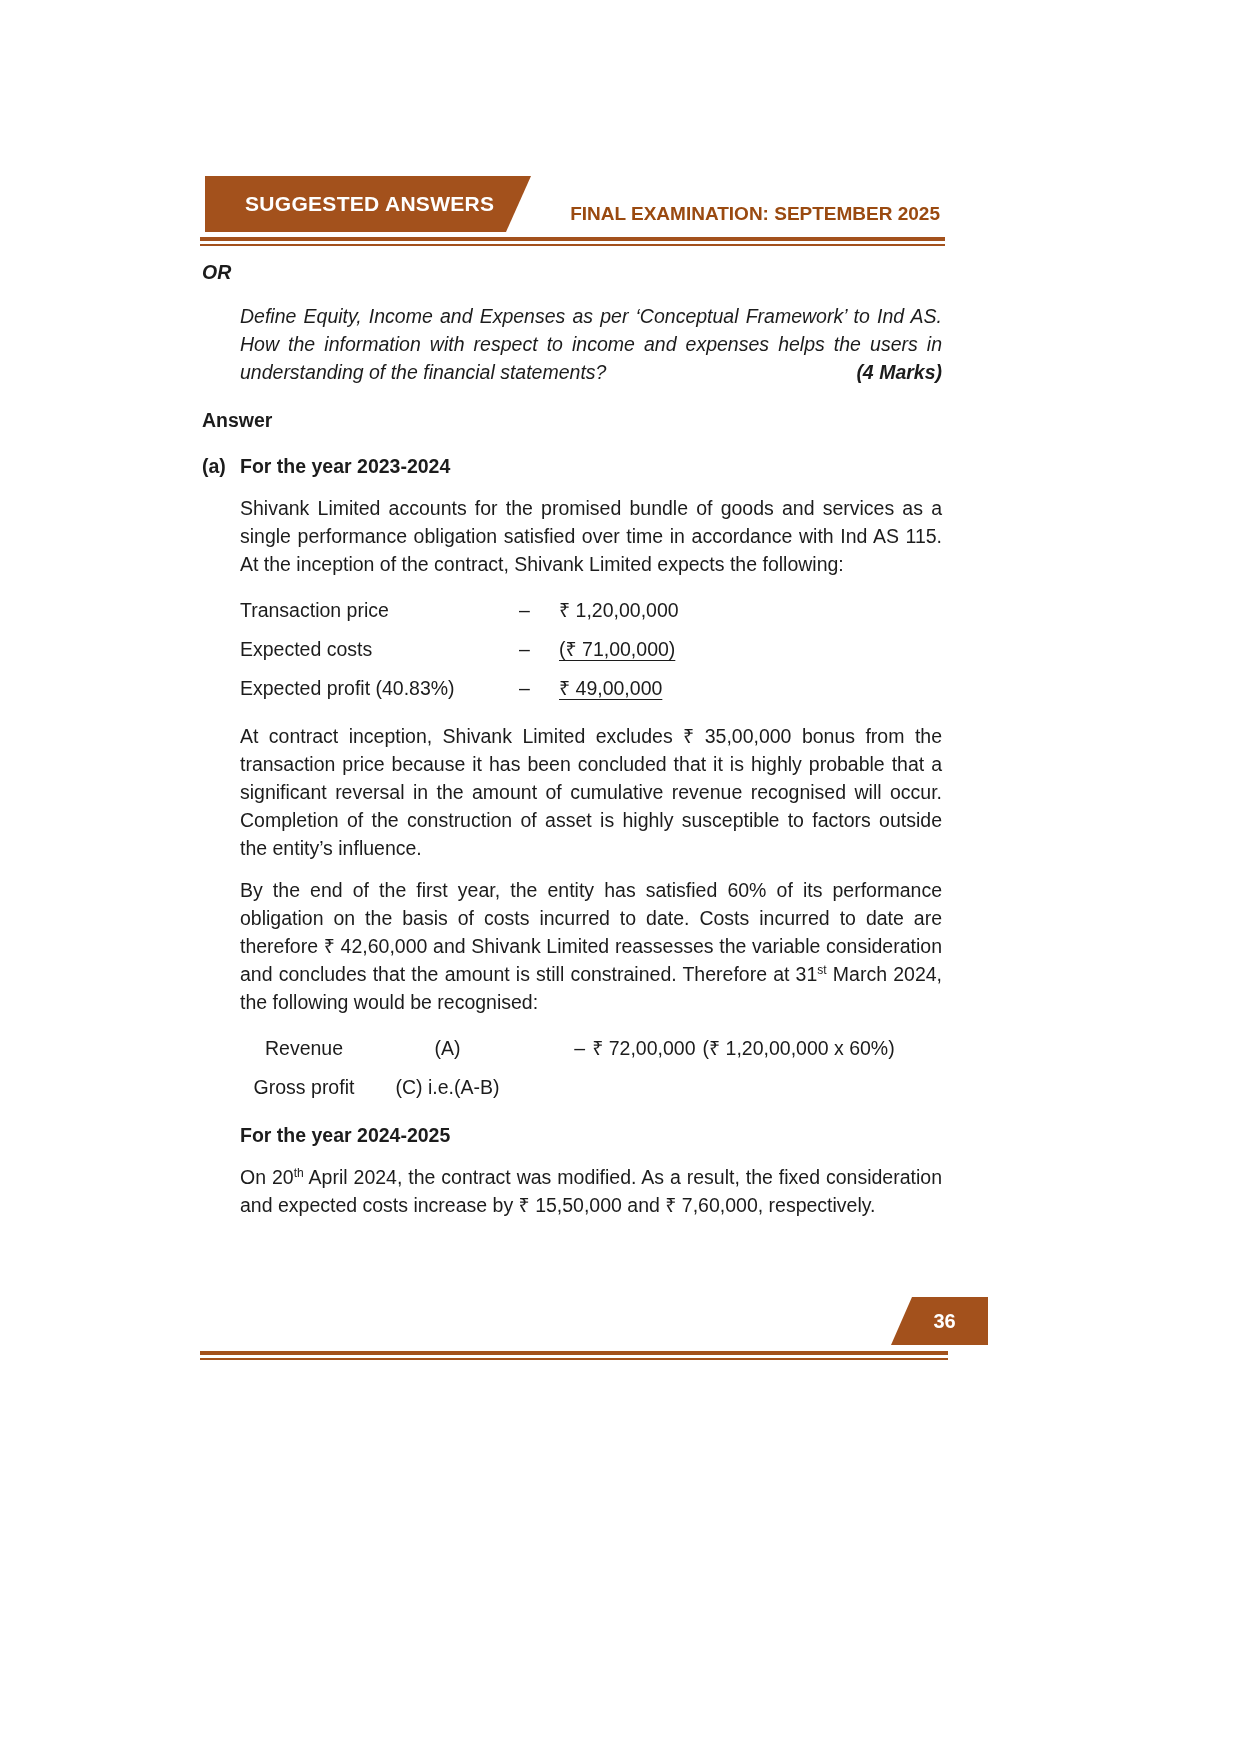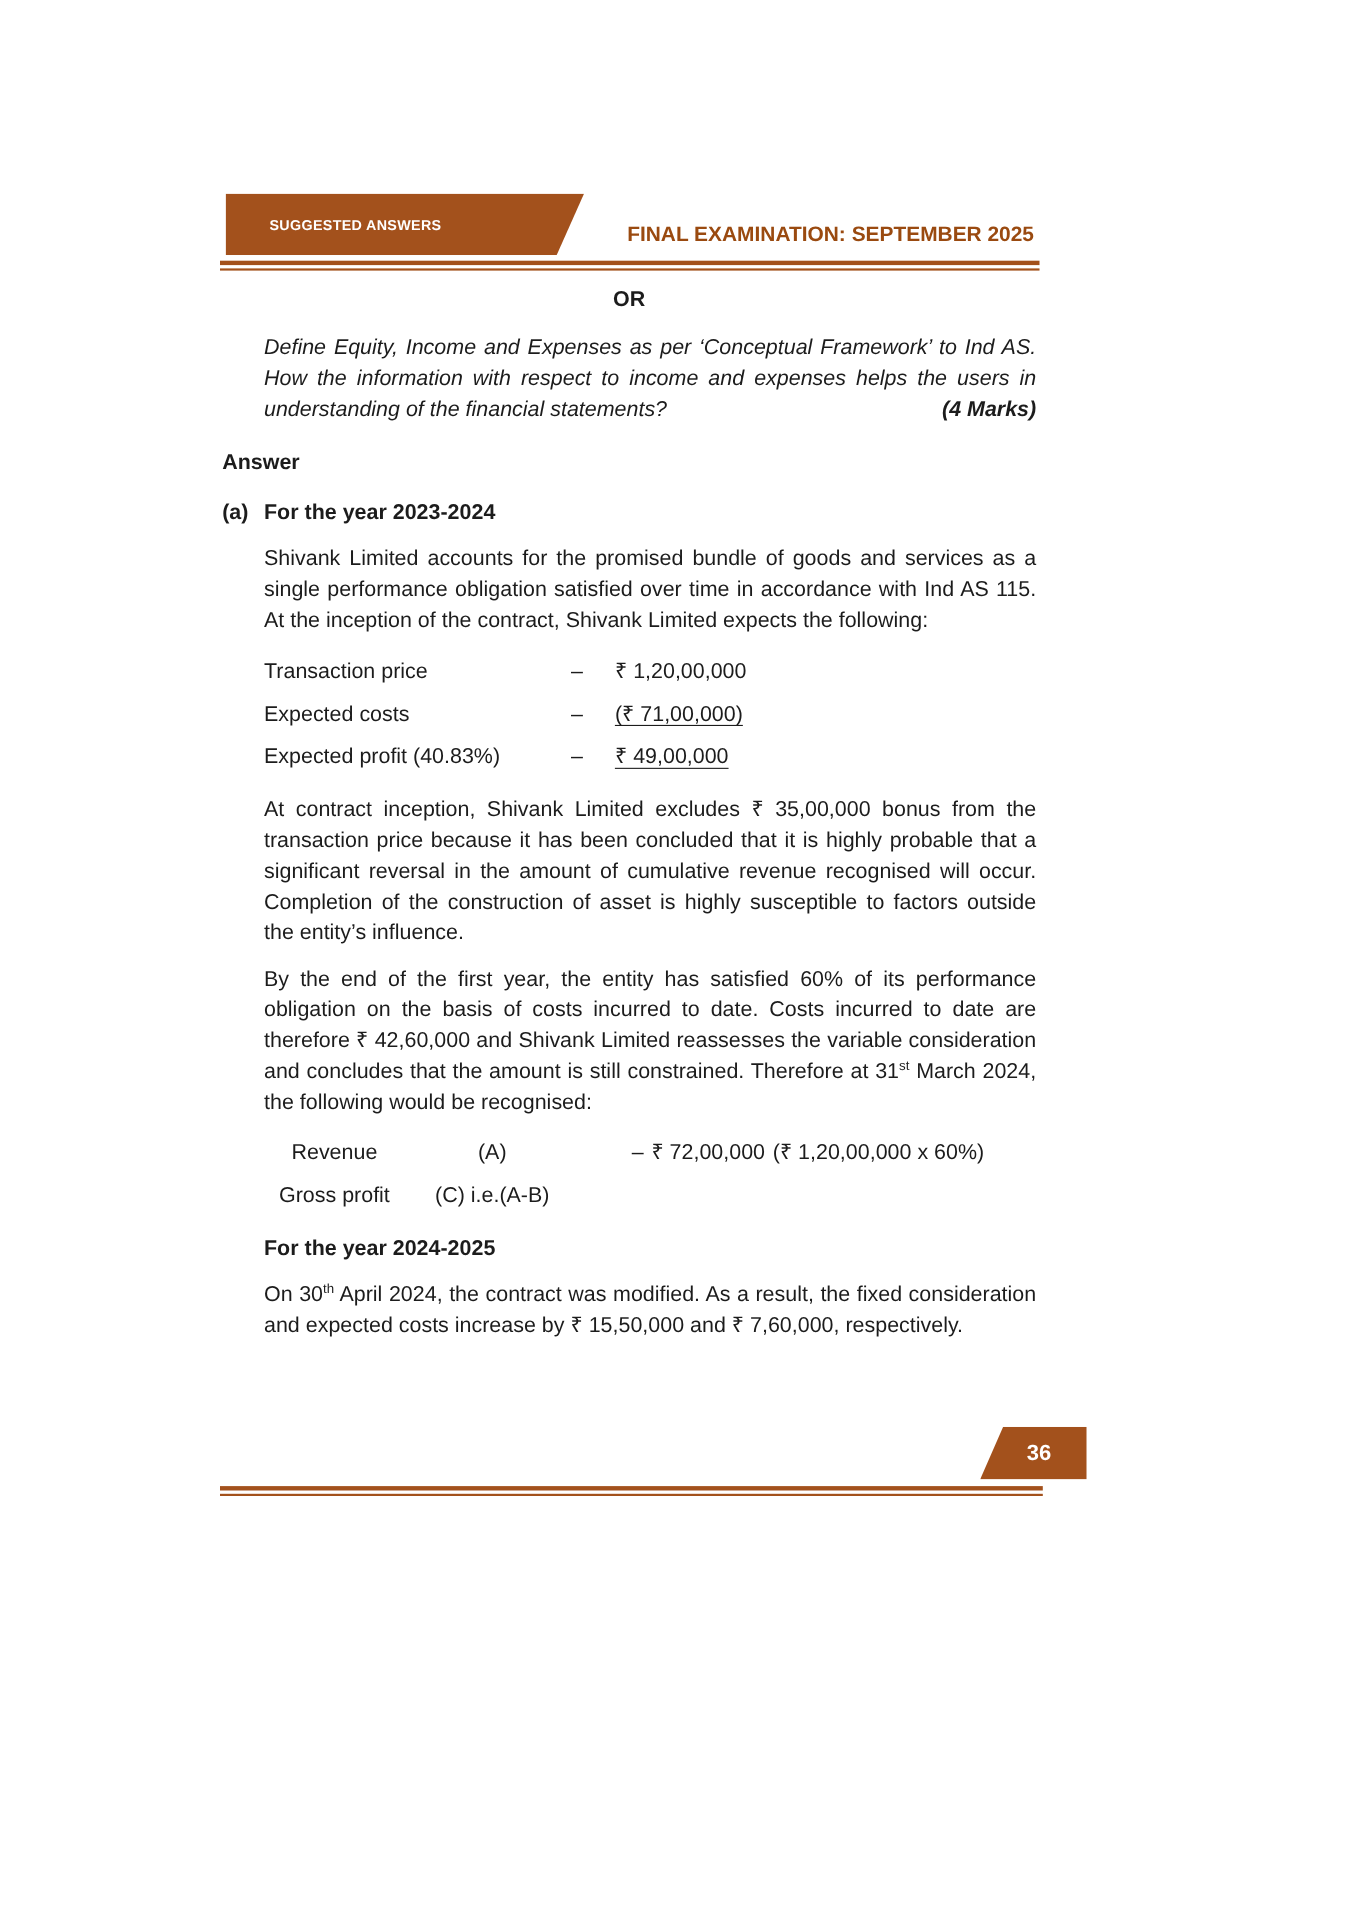--- a/index.html
+++ b/index.html
@@ -23,21 +23,21 @@
     background: #a3511c;
     clip-path: polygon(0 0, 100% 0, calc(100% - 25px) 100%, 0 100%);
     display: flex;
     align-items: center;
     padding-left: 40px;
     box-sizing: border-box;
   }
   .banner-text {
     color: #ffffff;
     font-weight: 700;
-    font-size: 13px;
+    font-size: 21px;
     letter-spacing: 0.3px;
   }
   .exam-title {
     position: absolute;
     top: 203px;
     right: 301px;
     color: #9a4a10;
     font-weight: 700;
     font-size: 19px;
   }
@@ -48,22 +48,22 @@
   
   .content {
     position: absolute;
     top: 258px;
     left: 202px;
     width: 740px;
     font-size: 19.5px;
     line-height: 28px;
   }
   .or-label {
-    text-align: center;
     font-weight: 700;
+    font-style: italic;
     margin: 0 0 16px 0;
   }
   .question {
     font-style: italic;
     text-align: justify;
     margin: 0 0 0 38px;
   }
   .marks { float: right; font-weight: 700; }
   .answer-label { font-weight: 700; margin: 20px 0 0 0; }
   .part-head { display: flex; margin-top: 18px; font-weight: 700; }
@@ -171,21 +171,21 @@
             <span class="f2value"><span class="f2dash">–</span><span>₹ 72,00,000</span><span class="f2note">(₹ 1,20,00,000 x 60%)</span></span>
           </div>
           <div class="frow2">
             <span class="f2label">Gross profit</span>
             <span class="f2ref">(C) i.e.(A-B)</span>
           </div>
         </div>
 
         <p class="part-title2">For the year 2024-2025</p>
 
-        <p class="para"><span>On 30</span><sup>th</sup><span> April 2024, the contract was modified.  As a result, the fixed consideration and expected costs increase by ₹ 15,50,000 and ₹ 7,60,000, respectively.</span></p>
+        <p class="para"><span>On 20</span><sup>th</sup><span> April 2024, the contract was modified.  As a result, the fixed consideration and expected costs increase by ₹ 15,50,000 and ₹ 7,60,000, respectively.</span></p>
 
       </div>
     </div>
   </div>
 
   <div class="page-number-box">
     <span class="page-number">36</span>
   </div>
   <div class="rule rule-f-thick"></div>
   <div class="rule rule-f-thin"></div>

